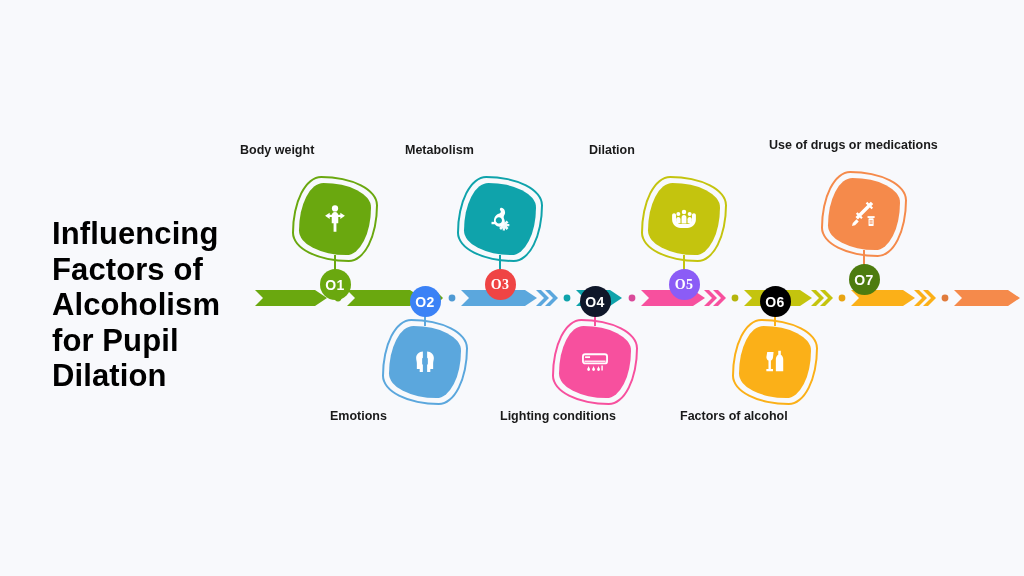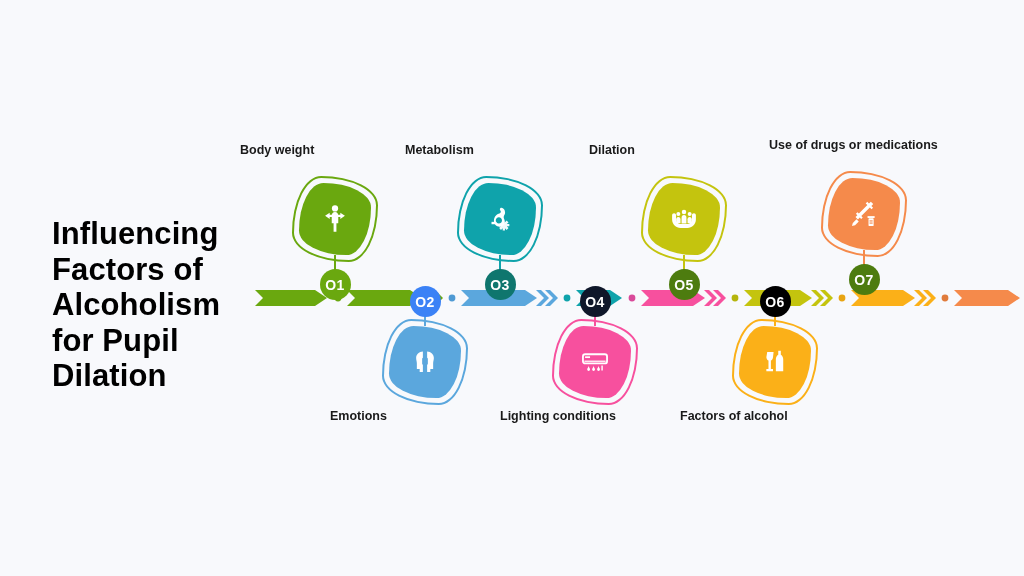--- a/index.html
+++ b/index.html
@@ -189,21 +189,21 @@
   <div class="node up" style="left:499px; top:142px; width:2px; height:160px;">
     <div class="caption">Metabolism</div>
     <div class="badge" style="color:#0fa3ab; background:#0fa3ab;">
       <svg viewBox="0 0 48 48">
         <path d="M26 8c-1.3 0-2.2 1-2.2 2.2 0 1.6 1.4 2 1.4 3.4 0 2.6-3.6 2.4-6.2 4.6-2.6 2.2-3.6 5.4-3.6 8.4 0 4.6 3.4 8.4 8 8.4 4.2 0 7.4-3 7.4-7 0-2.8-1.6-4.4-1.6-6.4 0-2.6 2-3.4 2-6.4C31.2 11 29 8 26 8zm-3.6 13.6c2.4 0 4.4 2 4.4 4.4s-2 4.4-4.4 4.4-4.4-2-4.4-4.4 2-4.4 4.4-4.4z"></path>
         <path d="M12 28h7v3.4h-7z"></path>
         <path d="M31 28.6l2.4-2.4 2.6 2.6-2.4 2.4h3.6v3.2h-3.6l2.4 2.4-2.6 2.6-2.4-2.4v3.4h-3.2v-3.4l-2.4 2.4-2.6-2.6 2.4-2.4h-2.6v-3.2h2.6z" opacity="0.95"></path>
       </svg>
     </div>
     <div class="stem" style="background:#0fa3ab;"></div>
-    <div class="numcircle" style="background:#0f766e;">O3</div>
+    <div class="numcircle" style="background:#ef4444;font-family:Liberation Serif, serif;">O3</div>
   </div>
 
   <div class="node down" style="left:594px; top:298px; width:2px; height:160px;">
     <div class="stem" style="background:#f7509e;"></div>
     <div class="numcircle" style="background:#0f172a;">O4</div>
     <div class="badge" style="color:#f7509e; background:#f7509e;">
       <svg viewBox="0 0 48 48">
         <rect x="7" y="13" width="34" height="13" rx="3.2" fill="none" stroke="#ffffff" stroke-width="2.6"></rect>
         <rect x="10" y="16" width="7" height="2.4"></rect>
         <rect x="9" y="22" width="30" height="1.8"></rect>
@@ -223,21 +223,21 @@
         <path d="M10 16c-1.6 0-2.8 1.2-2.8 2.8v6c0 6.6 5.4 12 12 12h9.6c6.6 0 12-5.4 12-12v-6c0-1.6-1.2-2.8-2.8-2.8s-2.8 1.2-2.8 2.8v5.4c0 3.8-3 6.8-6.8 6.8h-8.8c-3.8 0-6.8-3-6.8-6.8v-5.4c0-1.6-1.2-2.8-2.8-2.8z"></path>
         <circle cx="24" cy="14" r="3.2"></circle>
         <path d="M24 18.4c-2.2 0-3.4 1.6-3.4 3.8v8h6.8v-8c0-2.2-1.2-3.8-3.4-3.8z"></path>
         <circle cx="16" cy="17" r="2.8"></circle>
         <path d="M16 21c-2 0-3 1.4-3 3.4V30h6v-5.6c0-2-1-3.4-3-3.4z"></path>
         <circle cx="32" cy="17" r="2.8"></circle>
         <path d="M32 21c-2 0-3 1.4-3 3.4V30h6v-5.6c0-2-1-3.4-3-3.4z"></path>
       </svg>
     </div>
     <div class="stem" style="background:#c4c40e;"></div>
-    <div class="numcircle" style="background:#4d7c0f;">O5</div>
+    <div class="numcircle" style="background:#8b5cf6;font-family:Liberation Serif, serif;">O5</div>
   </div>
 
   <div class="node down" style="left:774px; top:298px; width:2px; height:160px;">
     <div class="stem" style="background:#fbb018;"></div>
     <div class="numcircle" style="background:#000000;">O6</div>
     <div class="badge" style="color:#fbb018; background:#fbb018;">
       <svg viewBox="0 0 48 48">
         <path d="M13 10h9l-.8 7.4c-.3 2.6-1.6 4.2-3 4.6V34h3v3h-9.4v-3h3V22c-1.4-.4-2.7-2-3-4.6z"></path>
         <path d="M28.6 8h3.6v5.6c2.2 1.4 3.4 3.6 3.4 6.4V37h-10.4V20c0-2.8 1.2-5 3.4-6.4z"></path>
       </svg>

